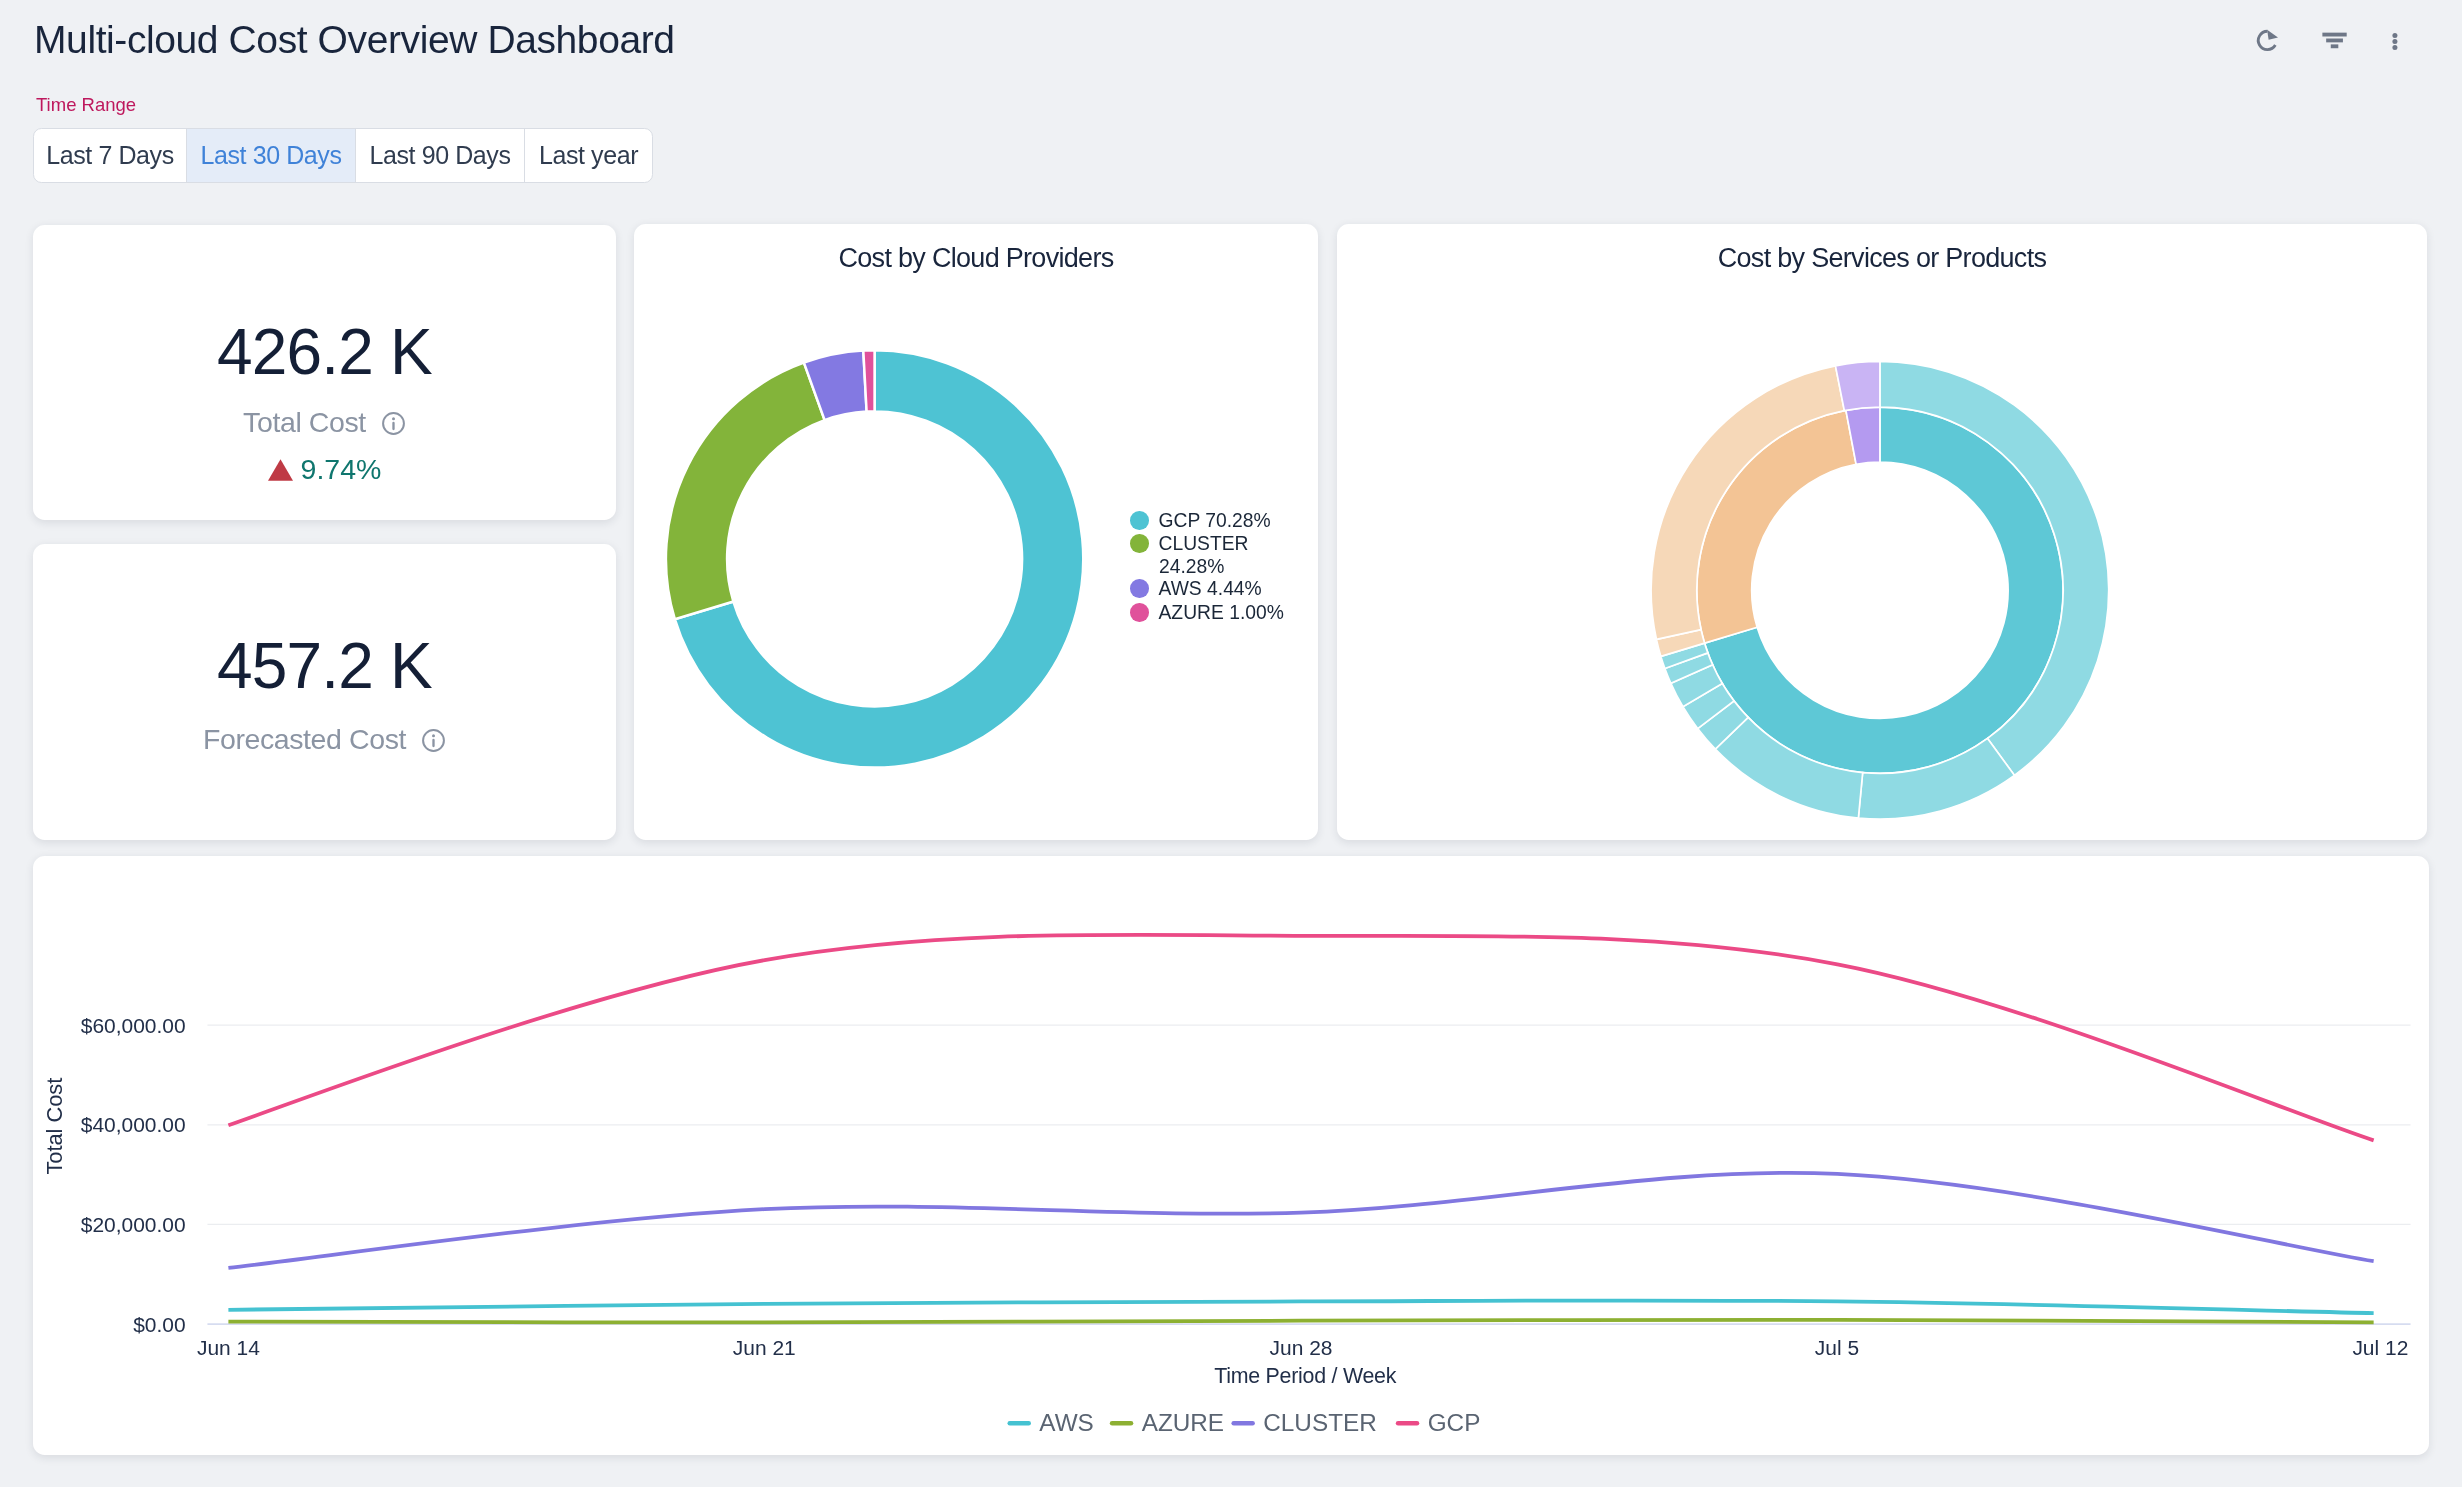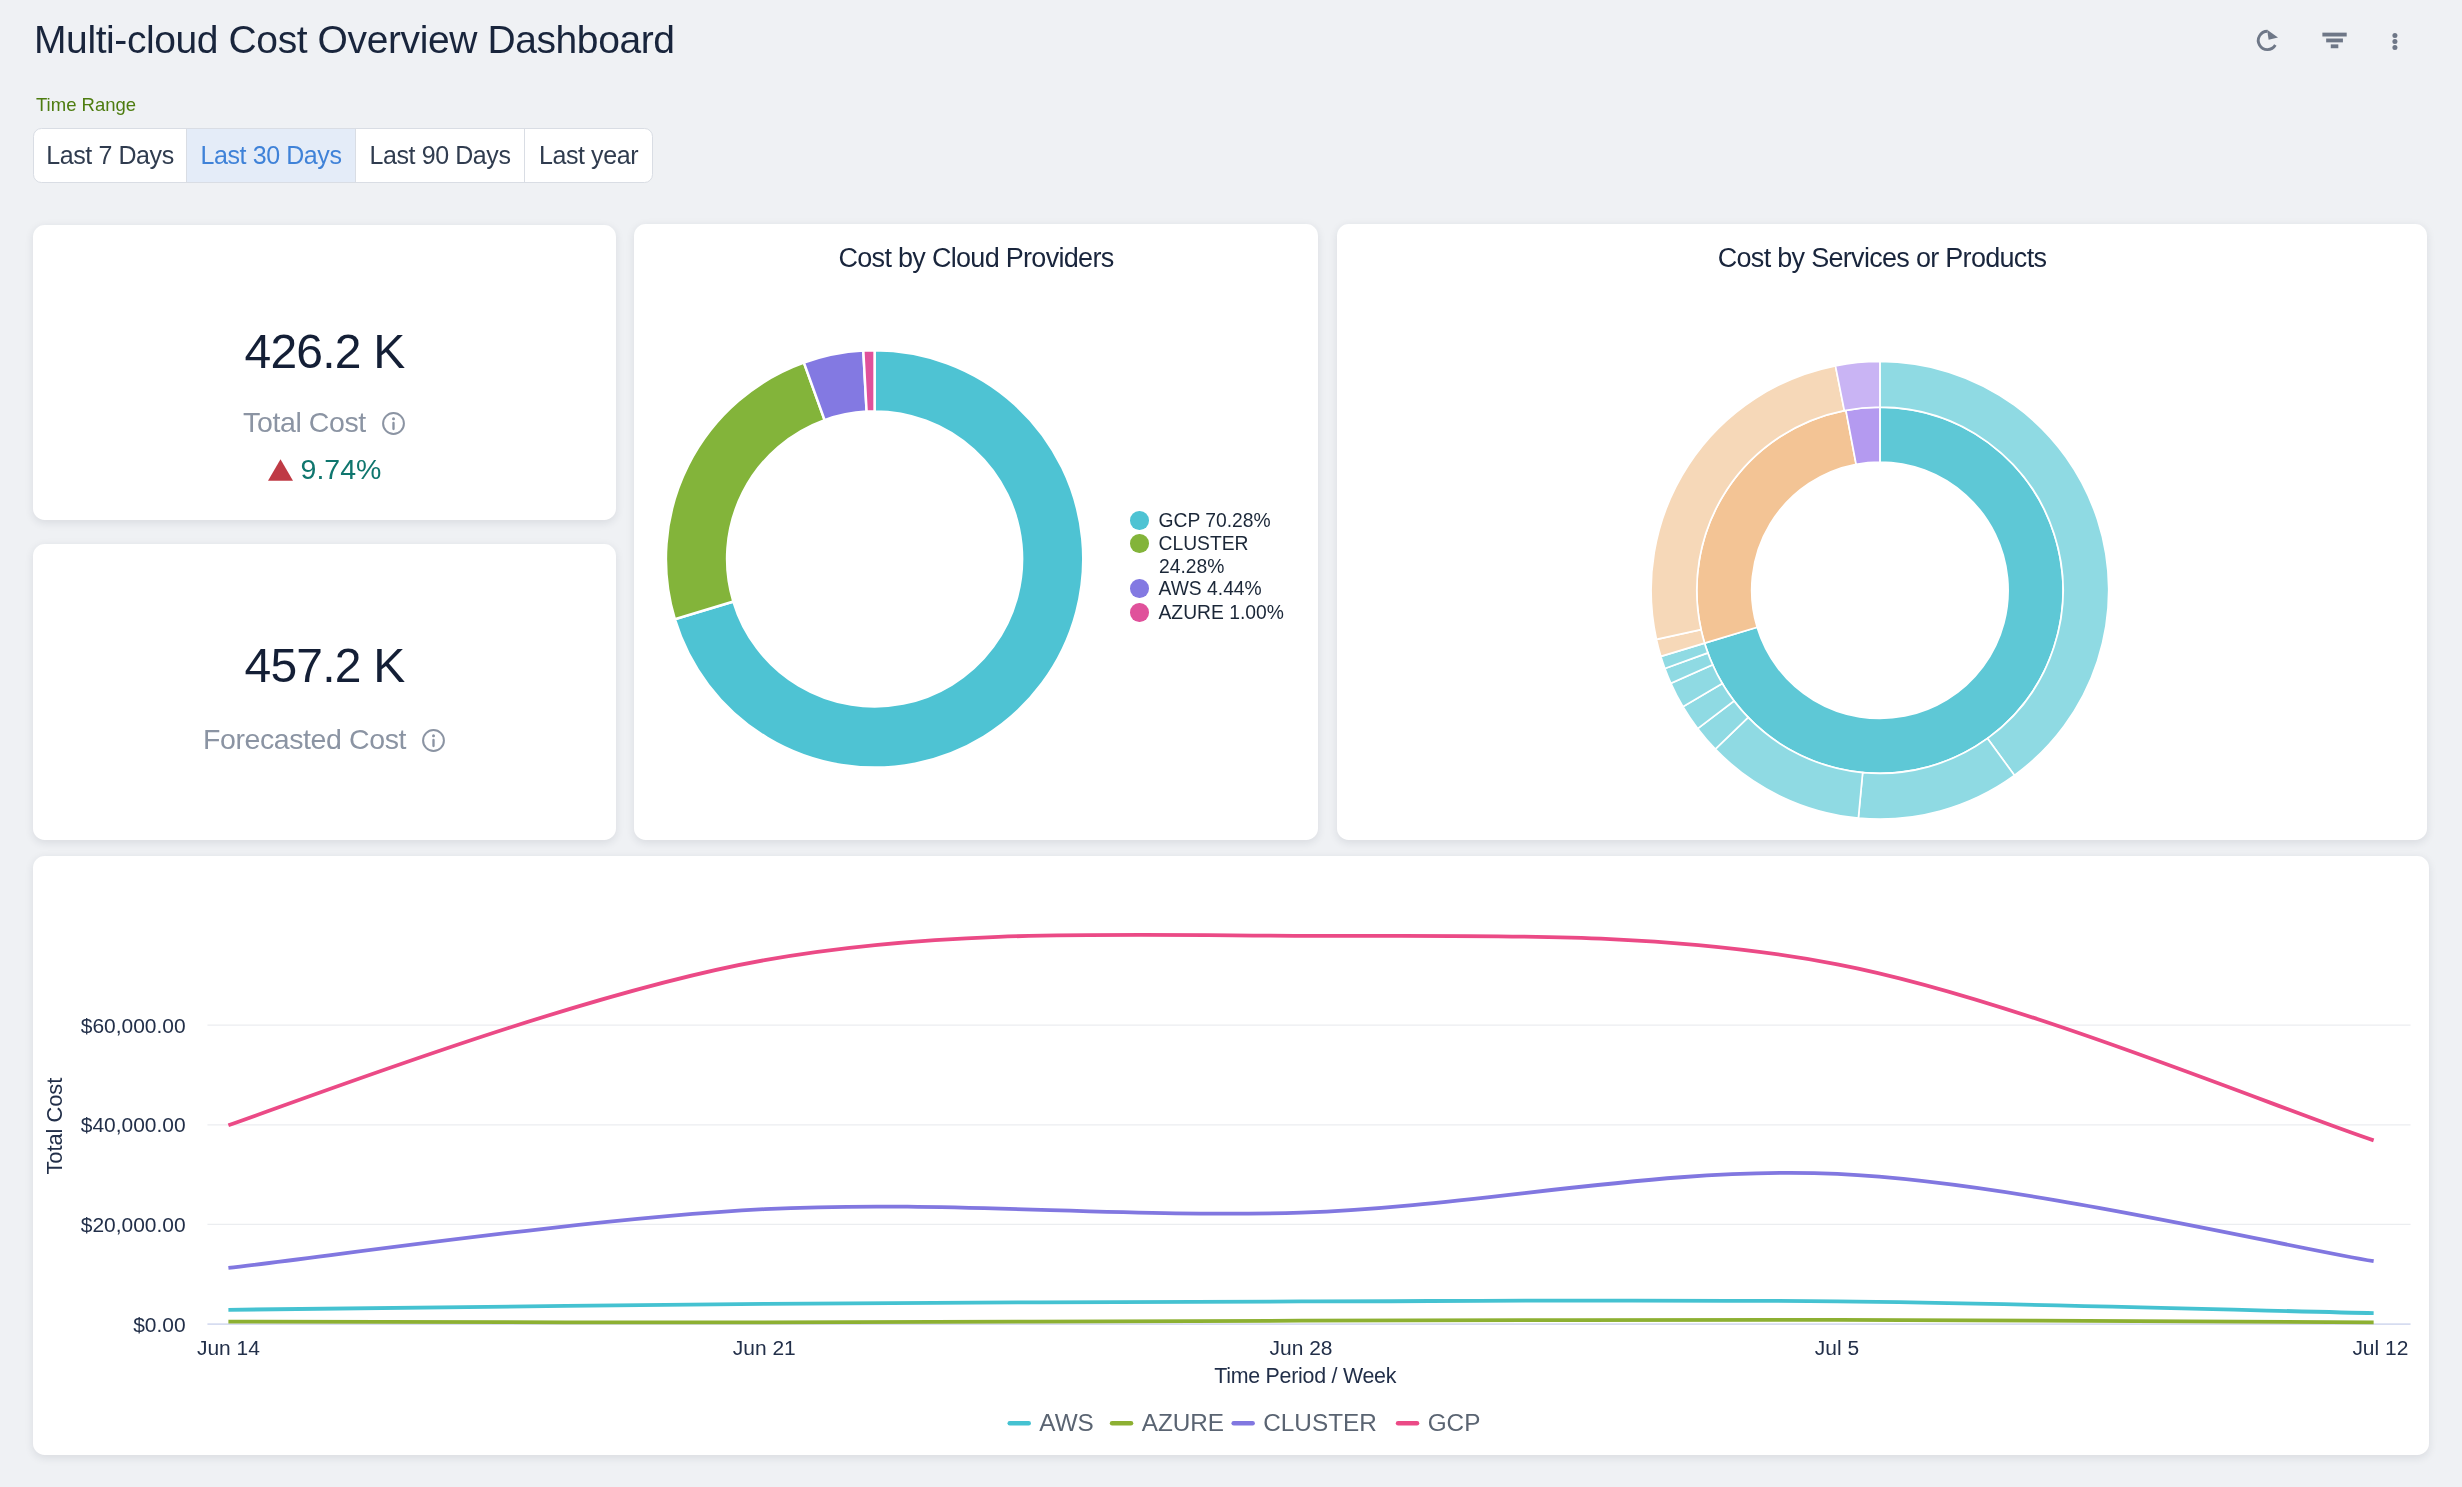--- a/index.html
+++ b/index.html
@@ -18,39 +18,39 @@
     border-radius:11.7px;
     box-shadow:0 2.5px 8.4px rgba(30,42,60,0.10);
   }
   .pagetitle {
     position:absolute; left:34px; top:17.6px;
     font-size:39px; font-weight:500; color:#19253c;
     letter-spacing:-0.4px;
   }
   .tr-label {
     position:absolute; left:36px; top:94px;
-    font-size:18.5px; color:#4d7c0f;
+    font-size:18.5px; color:#be185d;
   }
   .btn-group {
     position:absolute; left:33px; top:128px; height:55px; width:620px;
     background:#fff; border:1.7px solid #d9dde4; border-radius:8.4px;
     display:flex; overflow:hidden;
   }
   .btn {
     display:flex; align-items:center; justify-content:center;
     font-size:25px; color:#303c4f; letter-spacing:-0.4px; border-right:1.7px solid #d9dde4;
   }
   .btn:last-child { border-right:none; }
   .btn.active { background:#e4ecf8; color:#3f82d8; }
   .b1{width:153px}.b2{width:169px}.b3{width:169px}.b4{flex:1}
   .icons { position:absolute; top:0; left:0; }
 
   
   .stat-num { position:absolute; left:0; width:100%; text-align:center;
-    font-size:48px; color:#141f36; letter-spacing:-0.8px; line-height:70px; }
+    font-size:64px; color:#141f36; letter-spacing:-0.8px; line-height:70px; }
   .stat-label { position:absolute; left:0; width:100%; text-align:center;
     font-size:28.5px; color:#8b94a3; letter-spacing:-0.4px; }
   .stat-delta { position:absolute; left:0; width:100%; text-align:center;
     font-size:28.5px; font-weight:400; }
   .red { color:#0f766e; }
   .rose { color:#c48d86; }
 
   .panel-title { position:absolute; left:0; width:100%; text-align:center;
     font-size:27px; color:#19253c; letter-spacing:-0.7px; }
 

